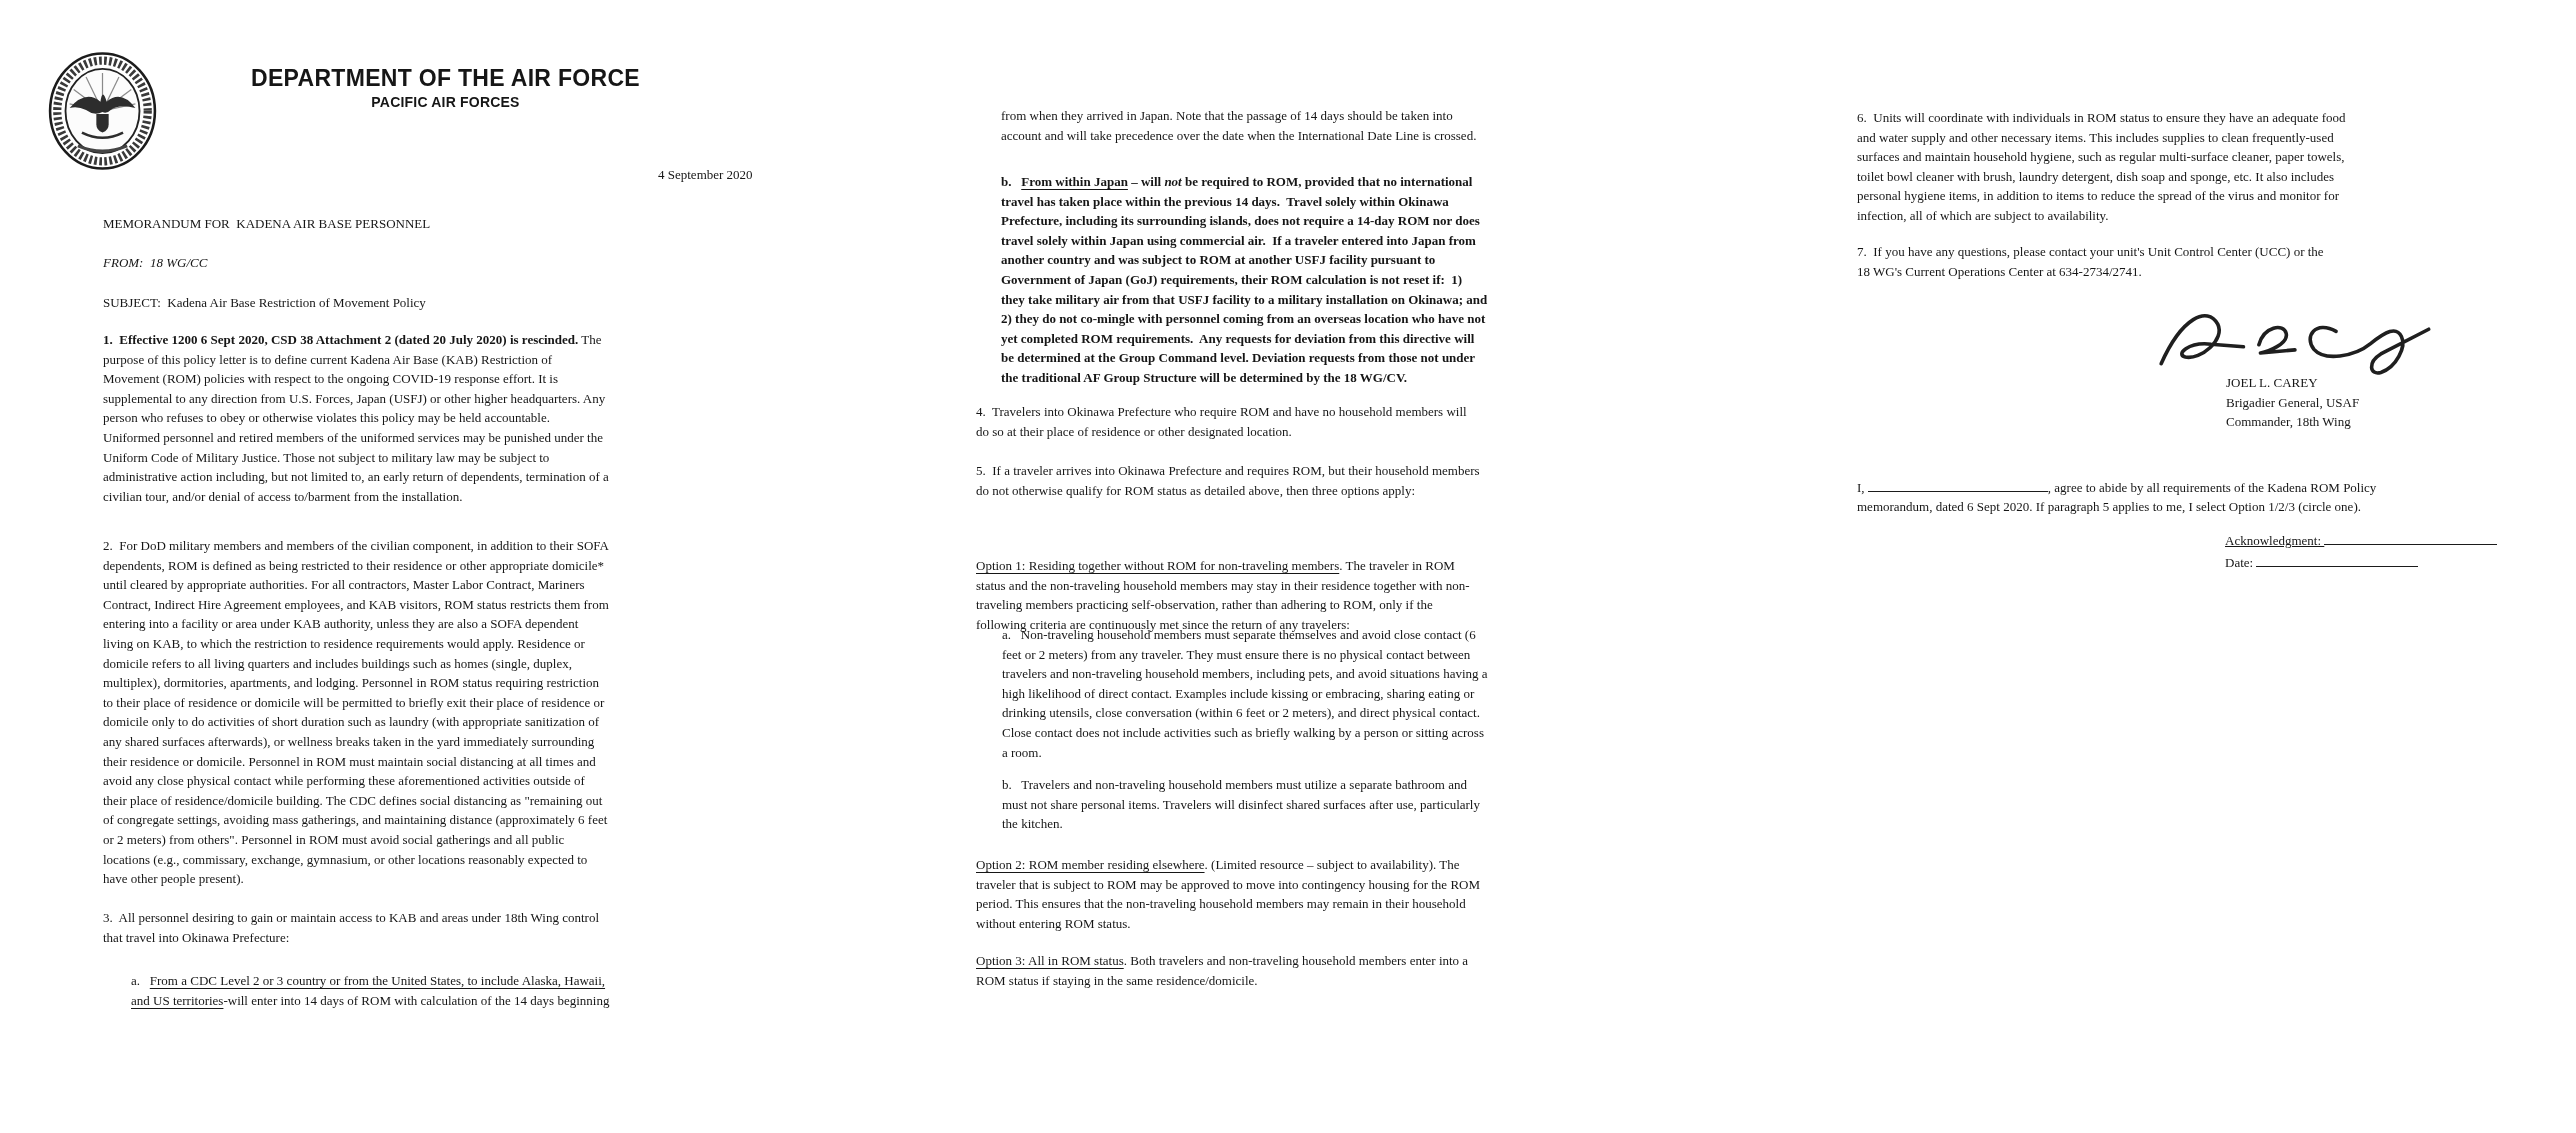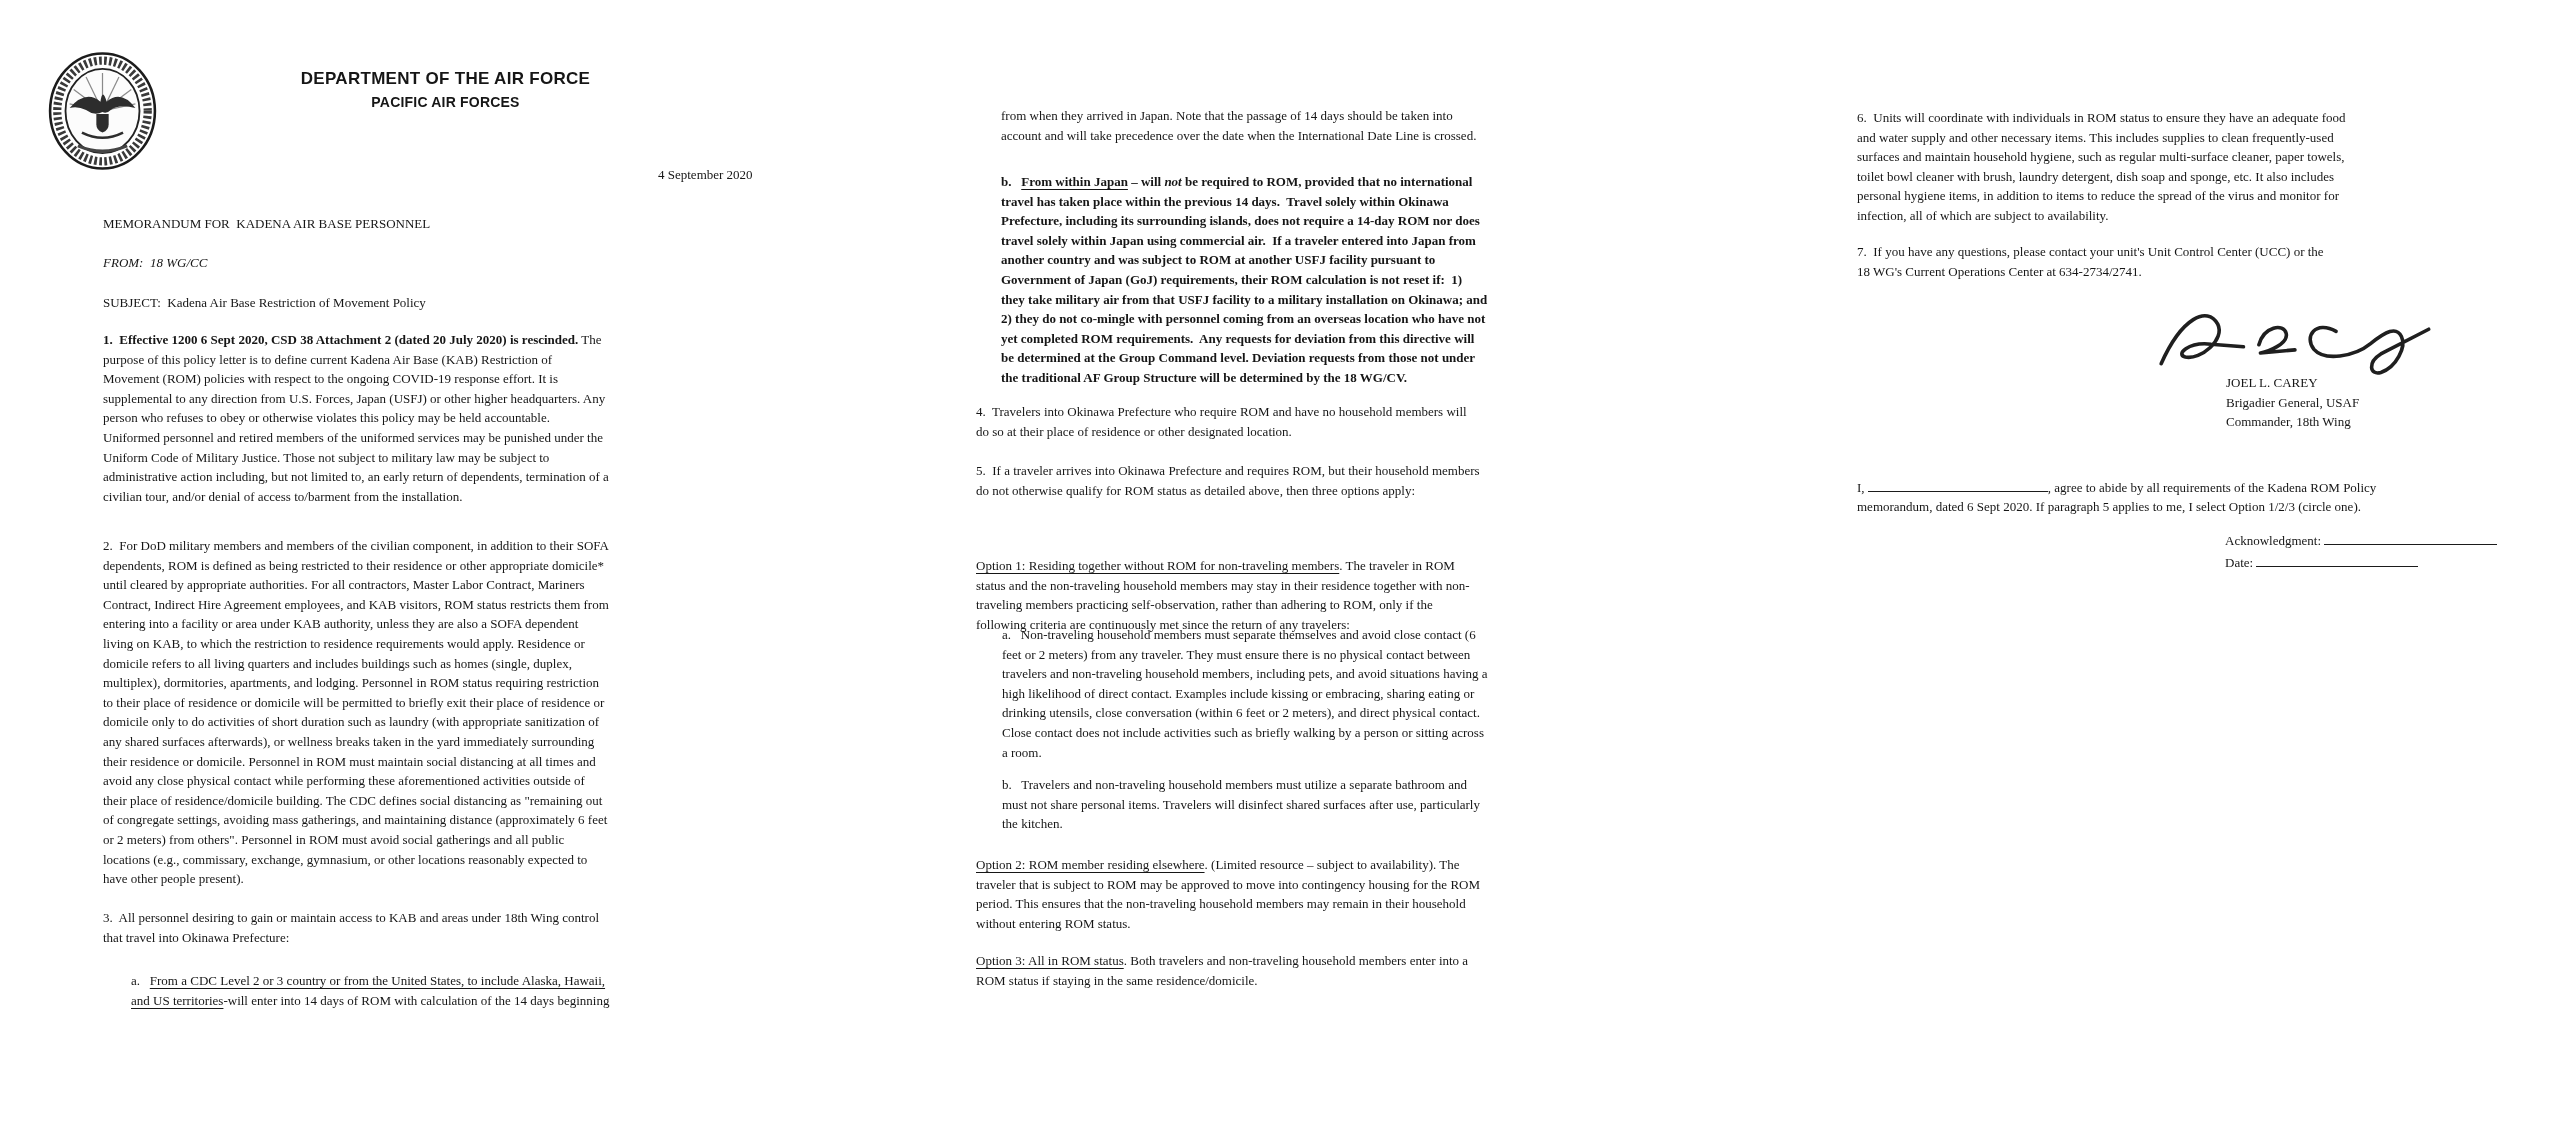--- a/index.html
+++ b/index.html
@@ -8,21 +8,21 @@
   .blk{position:absolute;font-size:13px;line-height:19.6px;white-space:pre;}
   .center{text-align:center;}
   .sans{font-family:"Liberation Sans","DejaVu Sans",sans-serif;}
   .b{font-weight:bold;}
   .i{font-style:italic;}
   .u{text-decoration:underline;text-decoration-thickness:1.3px;text-underline-offset:2.6px;text-decoration-skip-ink:none;}
   .blank{display:inline-block;border-bottom:1.5px solid #1b1b1b;height:1.05em;vertical-align:baseline;}
   .blank-i{width:180px;}
   .blank-ack{width:173px;}
   .blank-date{width:162px;}
-  .lh1{font-size:17px;letter-spacing:0.3px;}
+  .lh1{font-size:23px;letter-spacing:0.3px;}
   .lh2{font-size:14px;letter-spacing:0.2px;}
   svg{display:block;}
 </style>
 </head>
 <body>
 
 <div id="page">
 
   <div style="position:absolute;left:47px;top:50px;width:111px;height:122px;">
     <svg viewBox="0 0 108 118" width="111" height="122">
@@ -155,18 +155,18 @@
     </svg>
   </div>
 
   <div class="blk" style="left:2226px;top:373px;"><span>JOEL L. CAREY</span><span>
 </span><span>Brigadier General, USAF</span><span>
 </span><span>Commander, 18th Wing</span></div>
 
   <div class="blk" style="left:1857px;top:477px;"><span>I, </span><span class="blank blank-i"></span><span>, agree to abide by all requirements of the Kadena ROM Policy
 memorandum, dated 6 Sept 2020. If paragraph 5 applies to me, I select Option 1/2/3 (circle one).</span></div>
 
-  <div class="blk" style="left:2225px;top:530px;"><span>Acknowledgment: </span><span class="blank blank-ack"></span></div>
+  <div class="blk" style="left:2225px;top:530px;text-decoration:underline;"><span>Acknowledgment: </span><span class="blank blank-ack"></span></div>
 
   <div class="blk" style="left:2225px;top:552px;"><span>Date: </span><span class="blank blank-date"></span></div>
 
 </div>
 
 
 </body></html>

